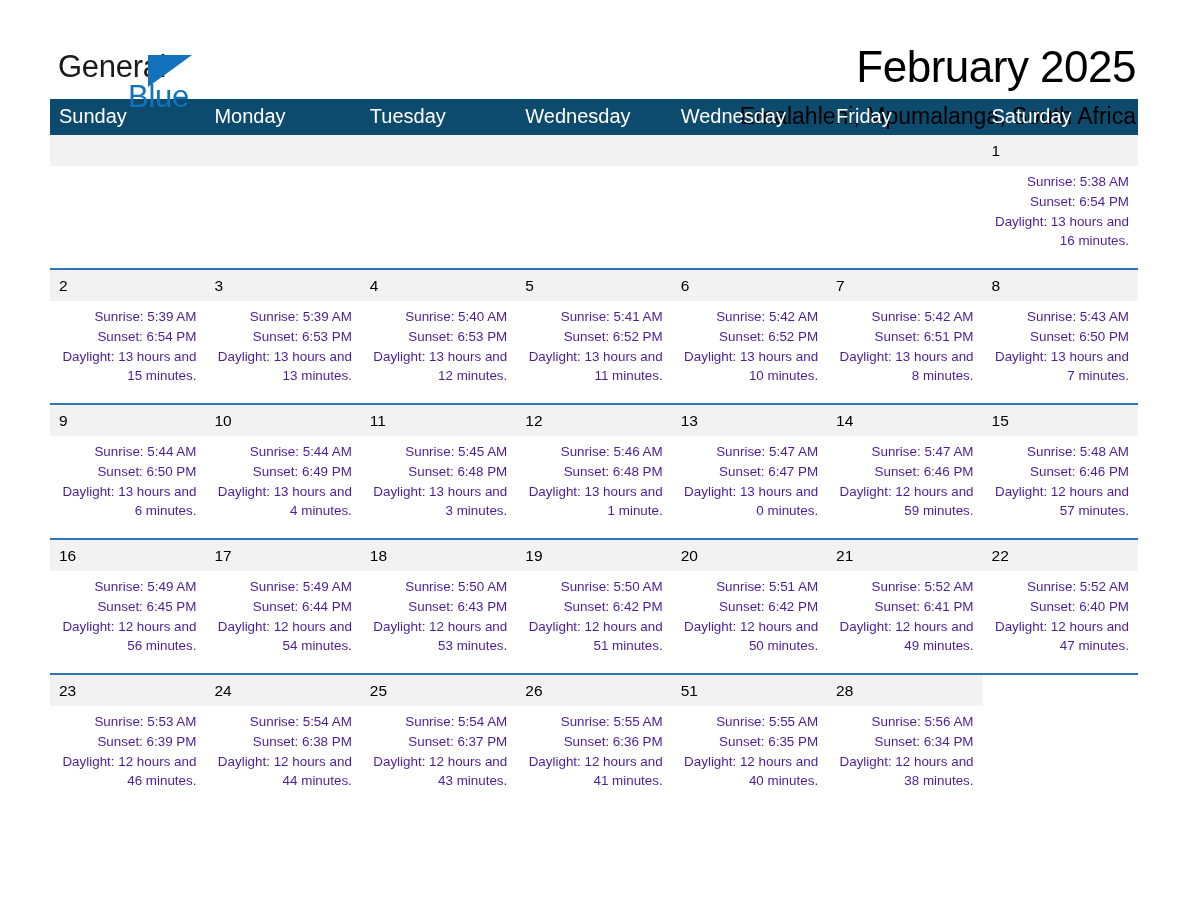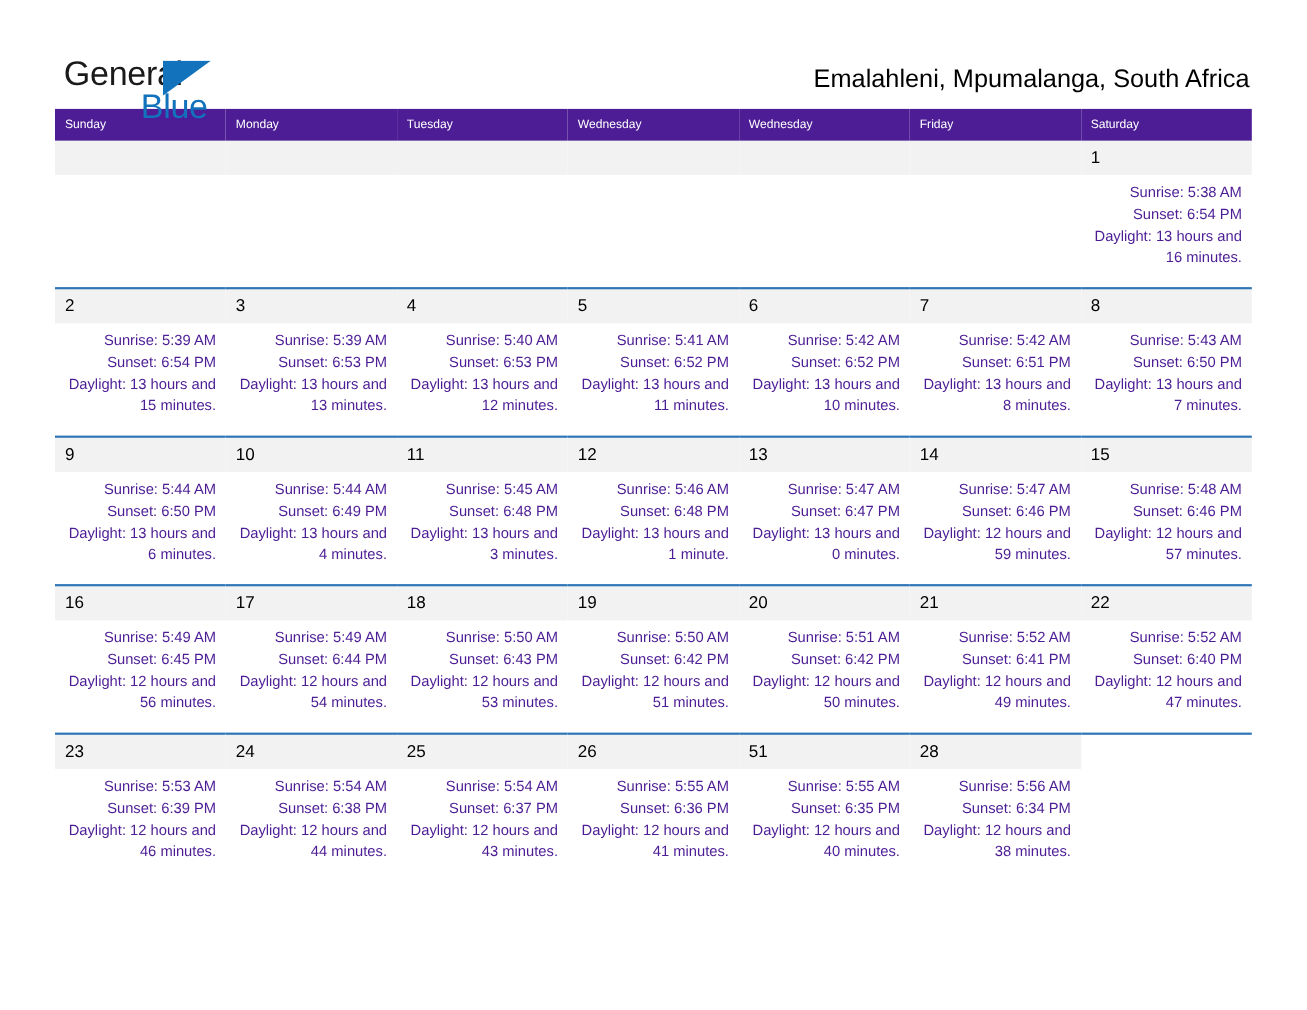--- a/index.html
+++ b/index.html
@@ -86,24 +86,24 @@
   }
 
   
   .calendar {
     width: 1088px;
     margin-top: 14px;
     border-collapse: collapse;
     table-layout: fixed;
   }
   .calendar th {
-    background: #4c1d95;
+    background: #0c4a6e;
     color: #ffffff;
     font-weight: normal;
-    font-size: 11px;
+    font-size: 20px;
     text-align: left;
     padding: 6px 0 7px 9px;
     height: 29px;
     vertical-align: middle;
     border: none;
     margin-left: 12px;
   }
   .calendar td {
     vertical-align: top;
     padding: 0;
@@ -156,20 +156,21 @@
 
   <div class="header">
 
     <div class="logo">
       <span class="logo-general">General</span>
       <span class="logo-triangle"></span>
       <span class="logo-blue">Blue</span>
     </div>
 
     <div class="title-block">
+      <h1 class="month-title">February 2025</h1>
       <h2 class="location-title">Emalahleni, Mpumalanga, South Africa</h2>
     </div>
 
   </div>
 
   <table class="calendar">
     <thead>
       <tr>
         <th>Sunday</th>
         <th>Monday</th>

